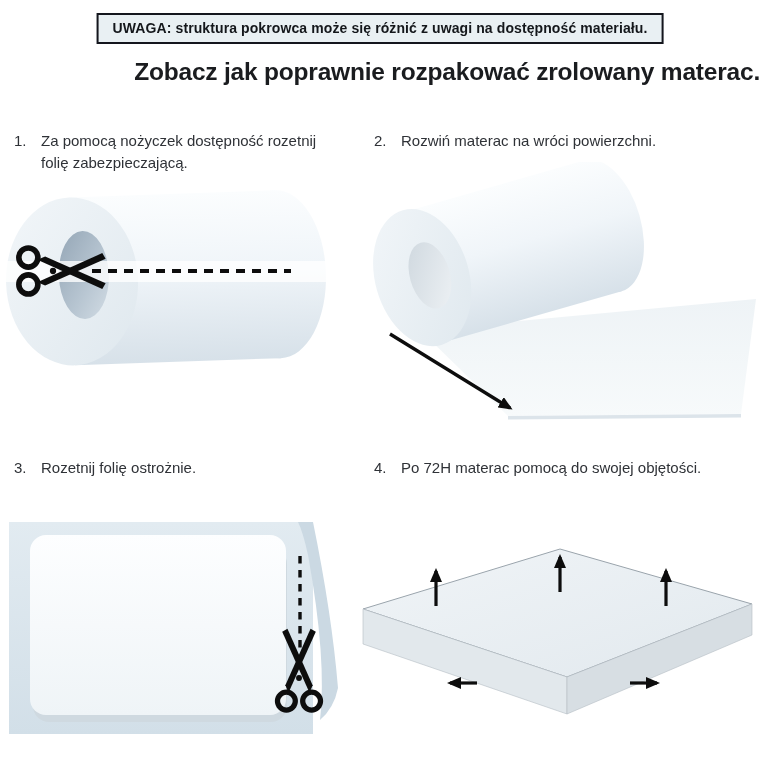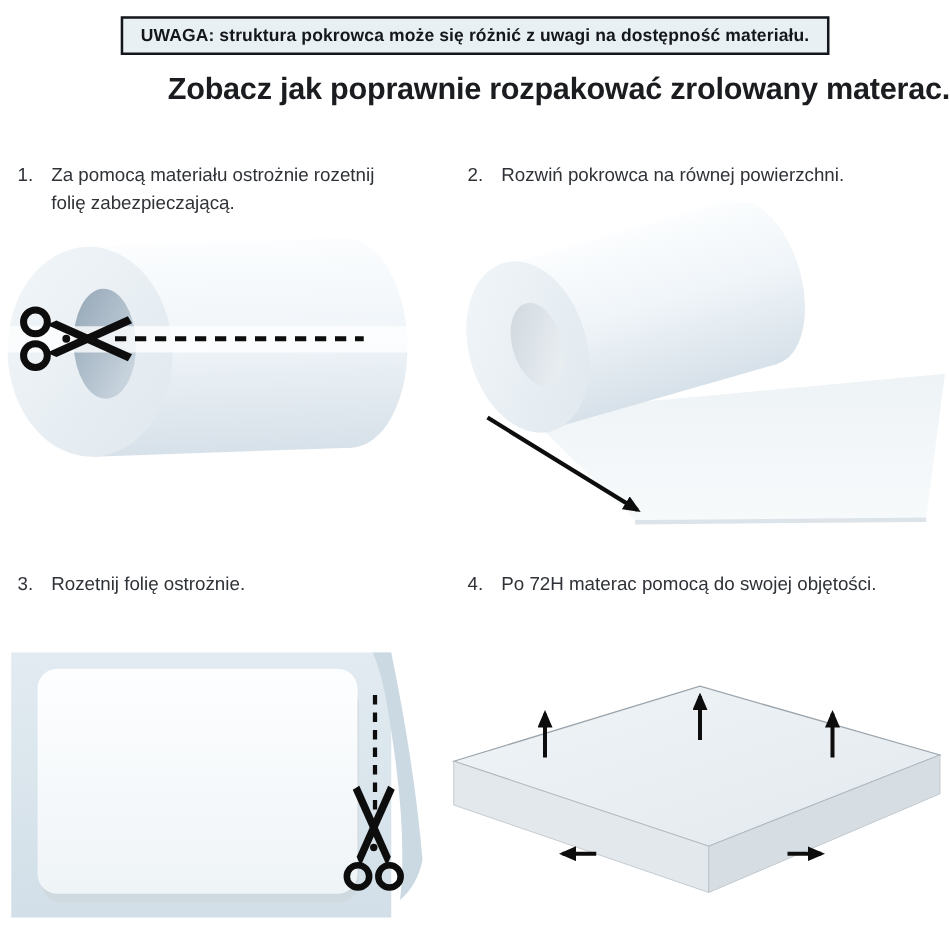--- a/index.html
+++ b/index.html
@@ -89,25 +89,25 @@
 <div class="canvas">
 
   <div class="notice">
     <span>UWAGA: struktura pokrowca może się różnić z uwagi na dostępność materiału.</span>
   </div>
 
   <div class="title">Zobacz jak poprawnie rozpakować zrolowany materac.</div>
 
   <div class="step-text" id="st1">
     <span class="num">1.</span>
-    <span class="txt">Za pomocą materiału ostrożnie rozetnij folię zabezpieczającą.</span>
+    <span class="txt">Za pomocą nożyczek dostępność rozetnij folię zabezpieczającą.</span>
   </div>
   <div class="step-text" id="st2">
     <span class="num">2.</span>
-    <span class="txt">Rozwiń pokrowca na równej powierzchni.</span>
+    <span class="txt">Rozwiń materac na wróci powierzchni.</span>
   </div>
   <div class="step-text" id="st3">
     <span class="num">3.</span>
     <span class="txt">Rozetnij folię ostrożnie.</span>
   </div>
   <div class="step-text" id="st4">
     <span class="num">4.</span>
     <span class="txt">Po 72H materac pomocą do swojej objętości.</span>
   </div>
 

